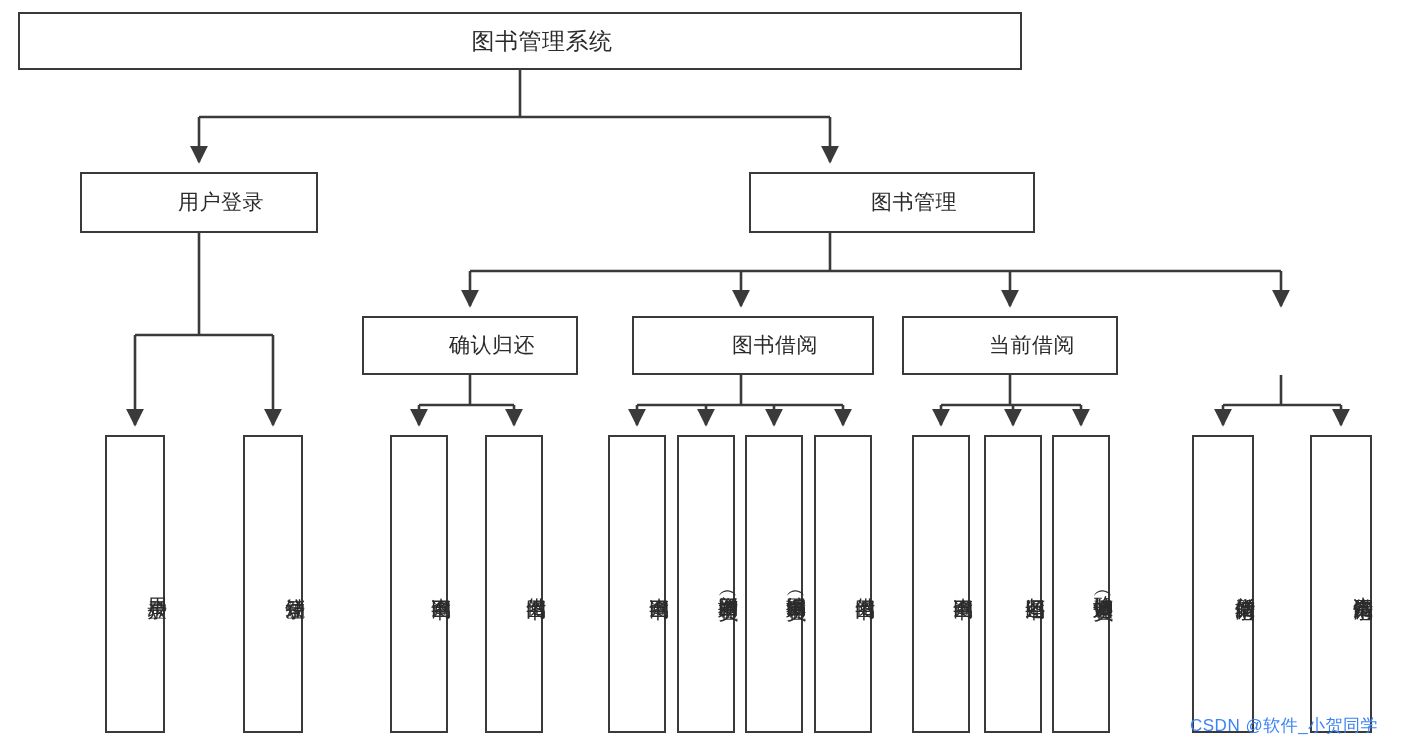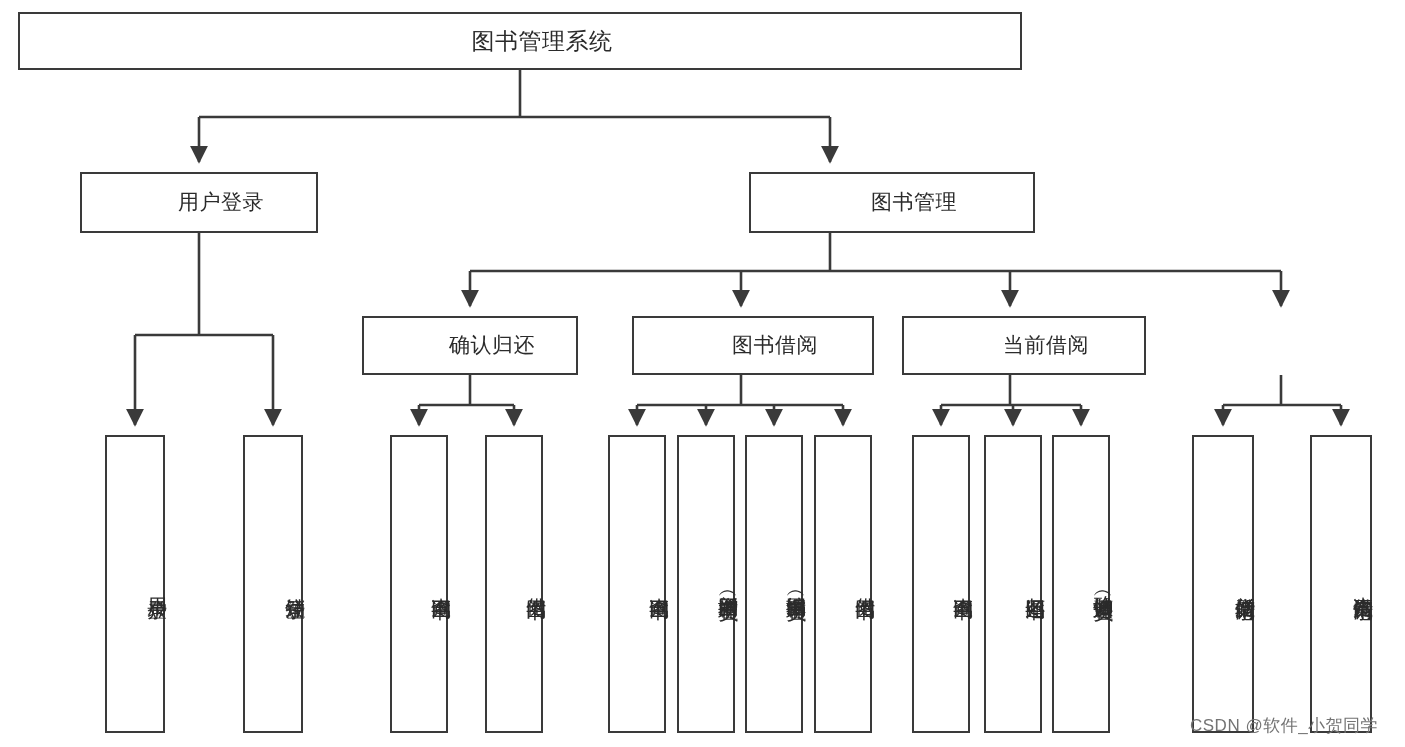--- a/index.html
+++ b/index.html
@@ -53,21 +53,21 @@
     writing-mode: vertical-rl;
     text-orientation: upright;
     font-size: 20px;
     line-height: 1.18;
     letter-spacing: 1px;
     white-space: nowrap;
   }
   .watermark {
     position: absolute;
     font-size: 17px;
-    color: #737373;
+    color: #3b82f6;
     white-space: nowrap;
     letter-spacing: 0.5px;
   }
 </style>
 </head>
 <body>
 
 <div id="canvas">
 
   <svg id="edges" viewBox="0 0 1405 747" xmlns="http://www.w3.org/2000/svg">
@@ -130,21 +130,21 @@
   <div class="node lvl2" style="left:749px; top:172px; width:286px; height:61px;">
     <span class="lbl">图书管理</span>
   </div>
 
   <div class="node lvl3" style="left:362px; top:316px; width:216px; height:59px;">
     <span class="lbl">确认归还</span>
   </div>
   <div class="node lvl3" style="left:632px; top:316px; width:242px; height:59px;">
     <span class="lbl">图书借阅</span>
   </div>
-  <div class="node lvl3" style="left:902px; top:316px; width:244px; height:59px;">
+  <div class="node lvl3" style="left:902px; top:316px; width:216px; height:59px;">
     <span class="lbl">当前借阅</span>
   </div>
 
   <div class="node leaf" style="left:105px; top:435px; width:60px; height:298px;">
     <span class="lbl">用户登录</span>
   </div>
   <div class="node leaf" style="left:243px; top:435px; width:60px; height:298px;">
     <span class="lbl">注销登录</span>
   </div>
   <div class="node leaf" style="left:390px; top:435px; width:58px; height:298px;">

